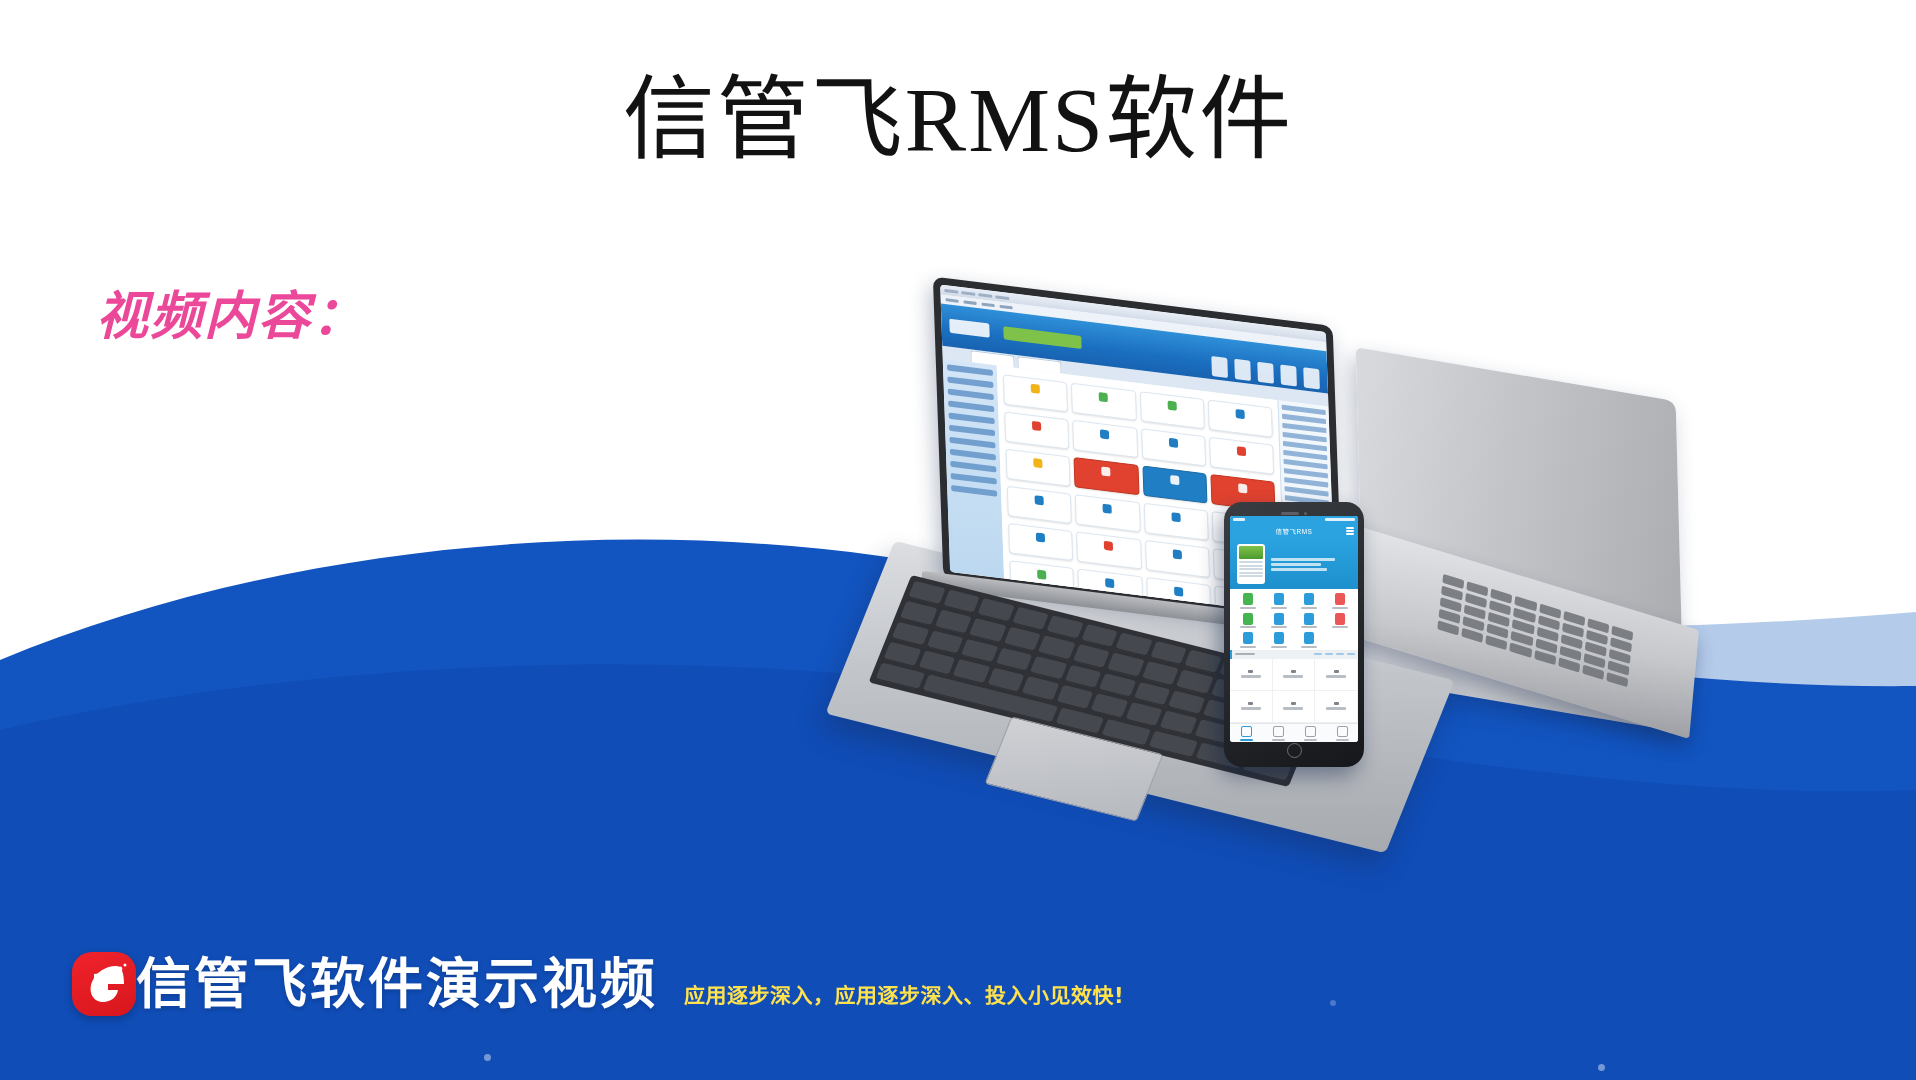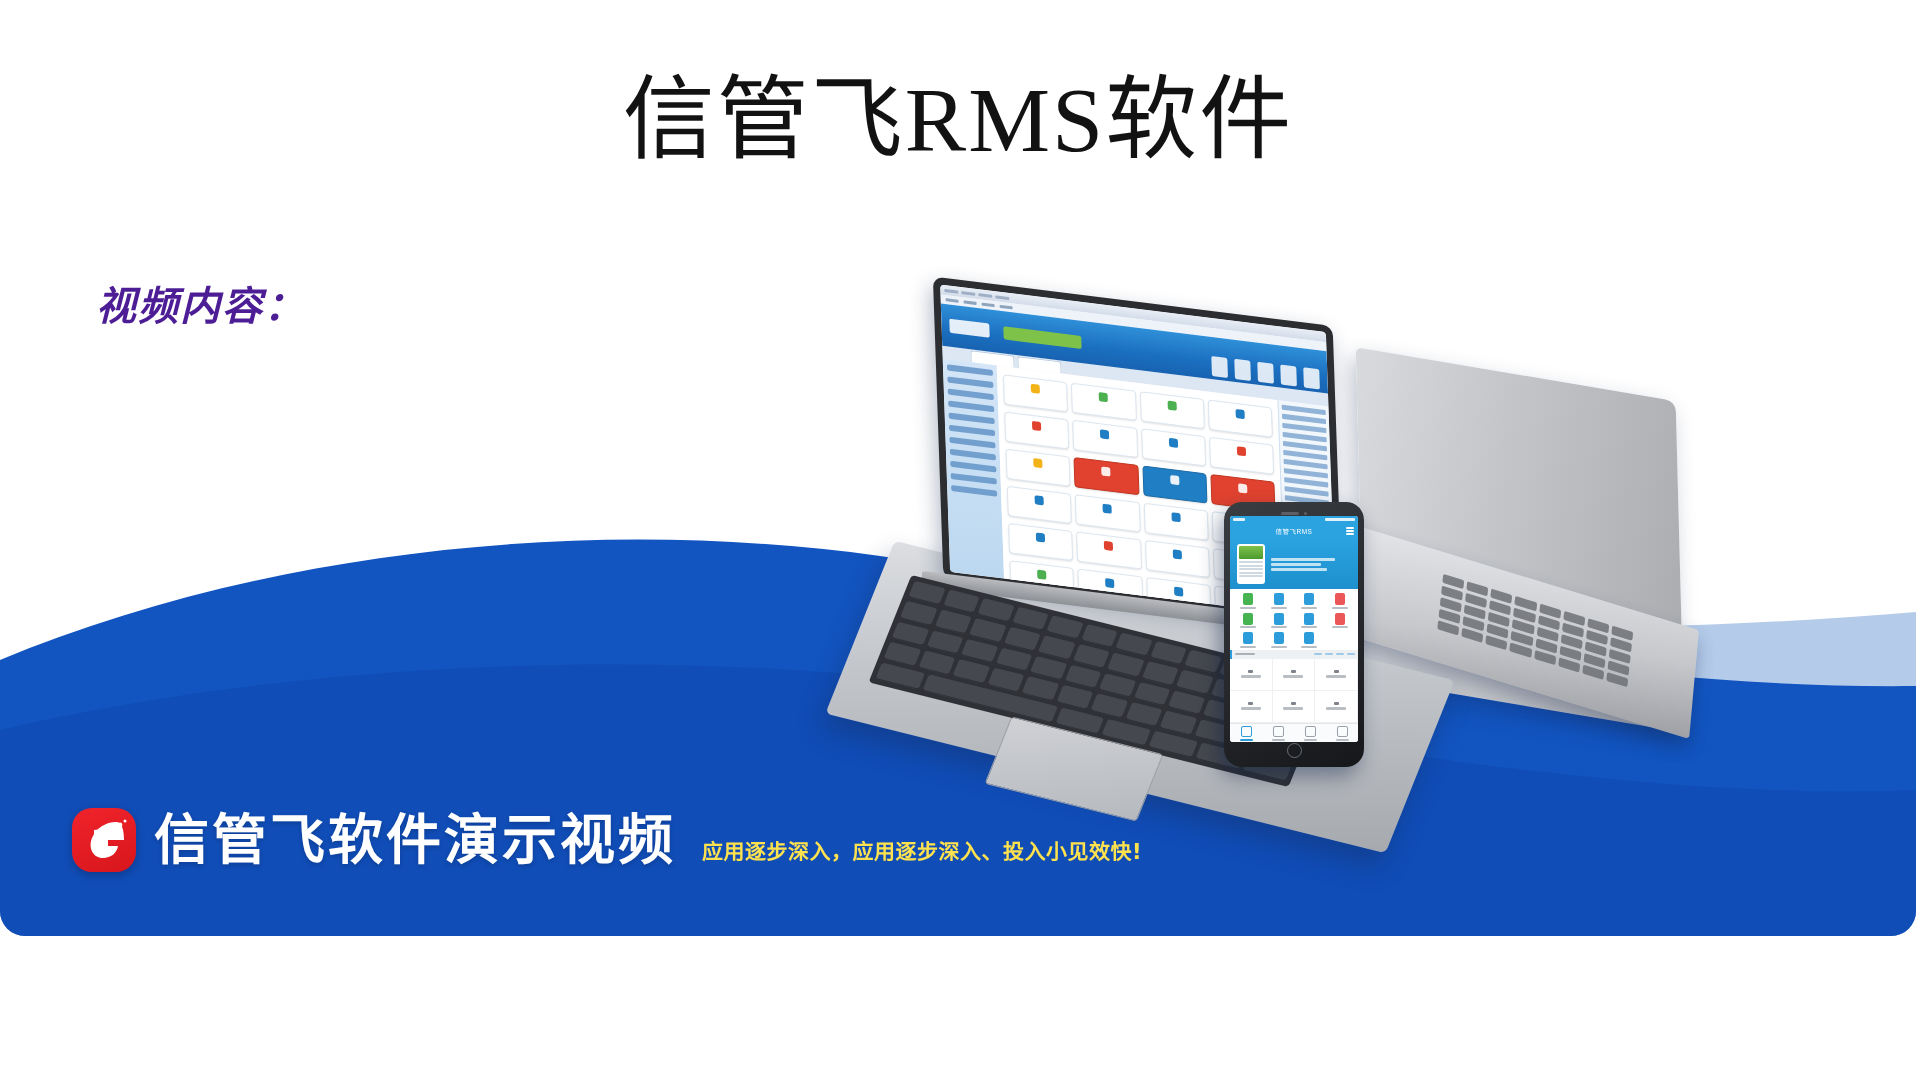--- a/index.html
+++ b/index.html
@@ -2,39 +2,39 @@
 <html lang="zh-CN"><head>
 <meta charset="utf-8">
 <title>信管飞RMS软件</title>
 <style>
   html,body{margin:0;padding:0;}
   body{
     width:1916px;height:1080px;overflow:hidden;position:relative;
     background:#ffffff;
     font-family:"Liberation Sans","DejaVu Sans",sans-serif;
   }
-  .stage{position:absolute;inset:0;width:1916px;height:936px;overflow:hidden;background:#fff;border-radius:25px;}
+  .stage{position:absolute;inset:0;width:1916px;height:1080px;overflow:hidden;background:#fff;}
 
   
   .waves{position:absolute;left:0;top:0;width:1916px;height:1080px;z-index:0;}
 
   
   .title{
     position:absolute;left:0;top:72px;width:1916px;text-align:center;
     font-family:"Liberation Serif","DejaVu Serif",serif;
     font-size:92px;line-height:1.06;color:#121212;letter-spacing:2px;
     white-space:nowrap;z-index:5;
   }
 
   
   .vc{position:absolute;left:96px;top:288px;z-index:5;}
   .vc-line1{
-    font-size:40px;color:#4c1d95;font-style:italic;font-weight:600;
+    font-size:52px;color:#ec4899;font-style:italic;font-weight:600;
     letter-spacing:2px;line-height:1.1;white-space:nowrap;
-    font-family:Liberation Mono, monospace;
+    font-family:Liberation Serif, serif;
   }
   .vc-line2{
     margin-top:22px;margin-left:82px;
     font-size:50px;color:#9a9a9f;font-style:italic;font-weight:600;
     letter-spacing:1px;line-height:1.1;white-space:nowrap;
     font-family:"DejaVu Sans","Liberation Sans",sans-serif;
   }
 
   
   .devices{position:absolute;left:880px;top:380px;width:1036px;height:560px;z-index:4;}
@@ -201,21 +201,21 @@
 
   
   .brand{position:absolute;left:72px;bottom:64px;display:flex;align-items:center;z-index:8;}
   .brand-logo{
     width:64px;height:64px;border-radius:20px;
     background:linear-gradient(160deg,#f0232b,#d8161d);
     position:relative;flex:none;box-shadow:0 3px 9px rgba(0,0,0,.25);
   }
   .brand-logo svg{position:absolute;left:0;top:0;width:64px;height:64px;}
   .brand-name{
-    margin-left:18px;color:#ffffff;font-weight:bold;font-size:55px;
+    margin-left:0;color:#ffffff;font-weight:bold;font-size:55px;
     letter-spacing:3px;line-height:1;white-space:nowrap;
     font-family:"DejaVu Sans","Liberation Sans",sans-serif;
     text-shadow:0 2px 5px rgba(0,0,0,.18);
   }
   .brand-tag{
     margin-left:26px;color:#FFE24D;font-size:21px;font-weight:bold;
     letter-spacing:.5px;white-space:nowrap;align-self:flex-end;
     padding-bottom:7px;font-family:"DejaVu Sans","Liberation Sans",sans-serif;
   }
 

